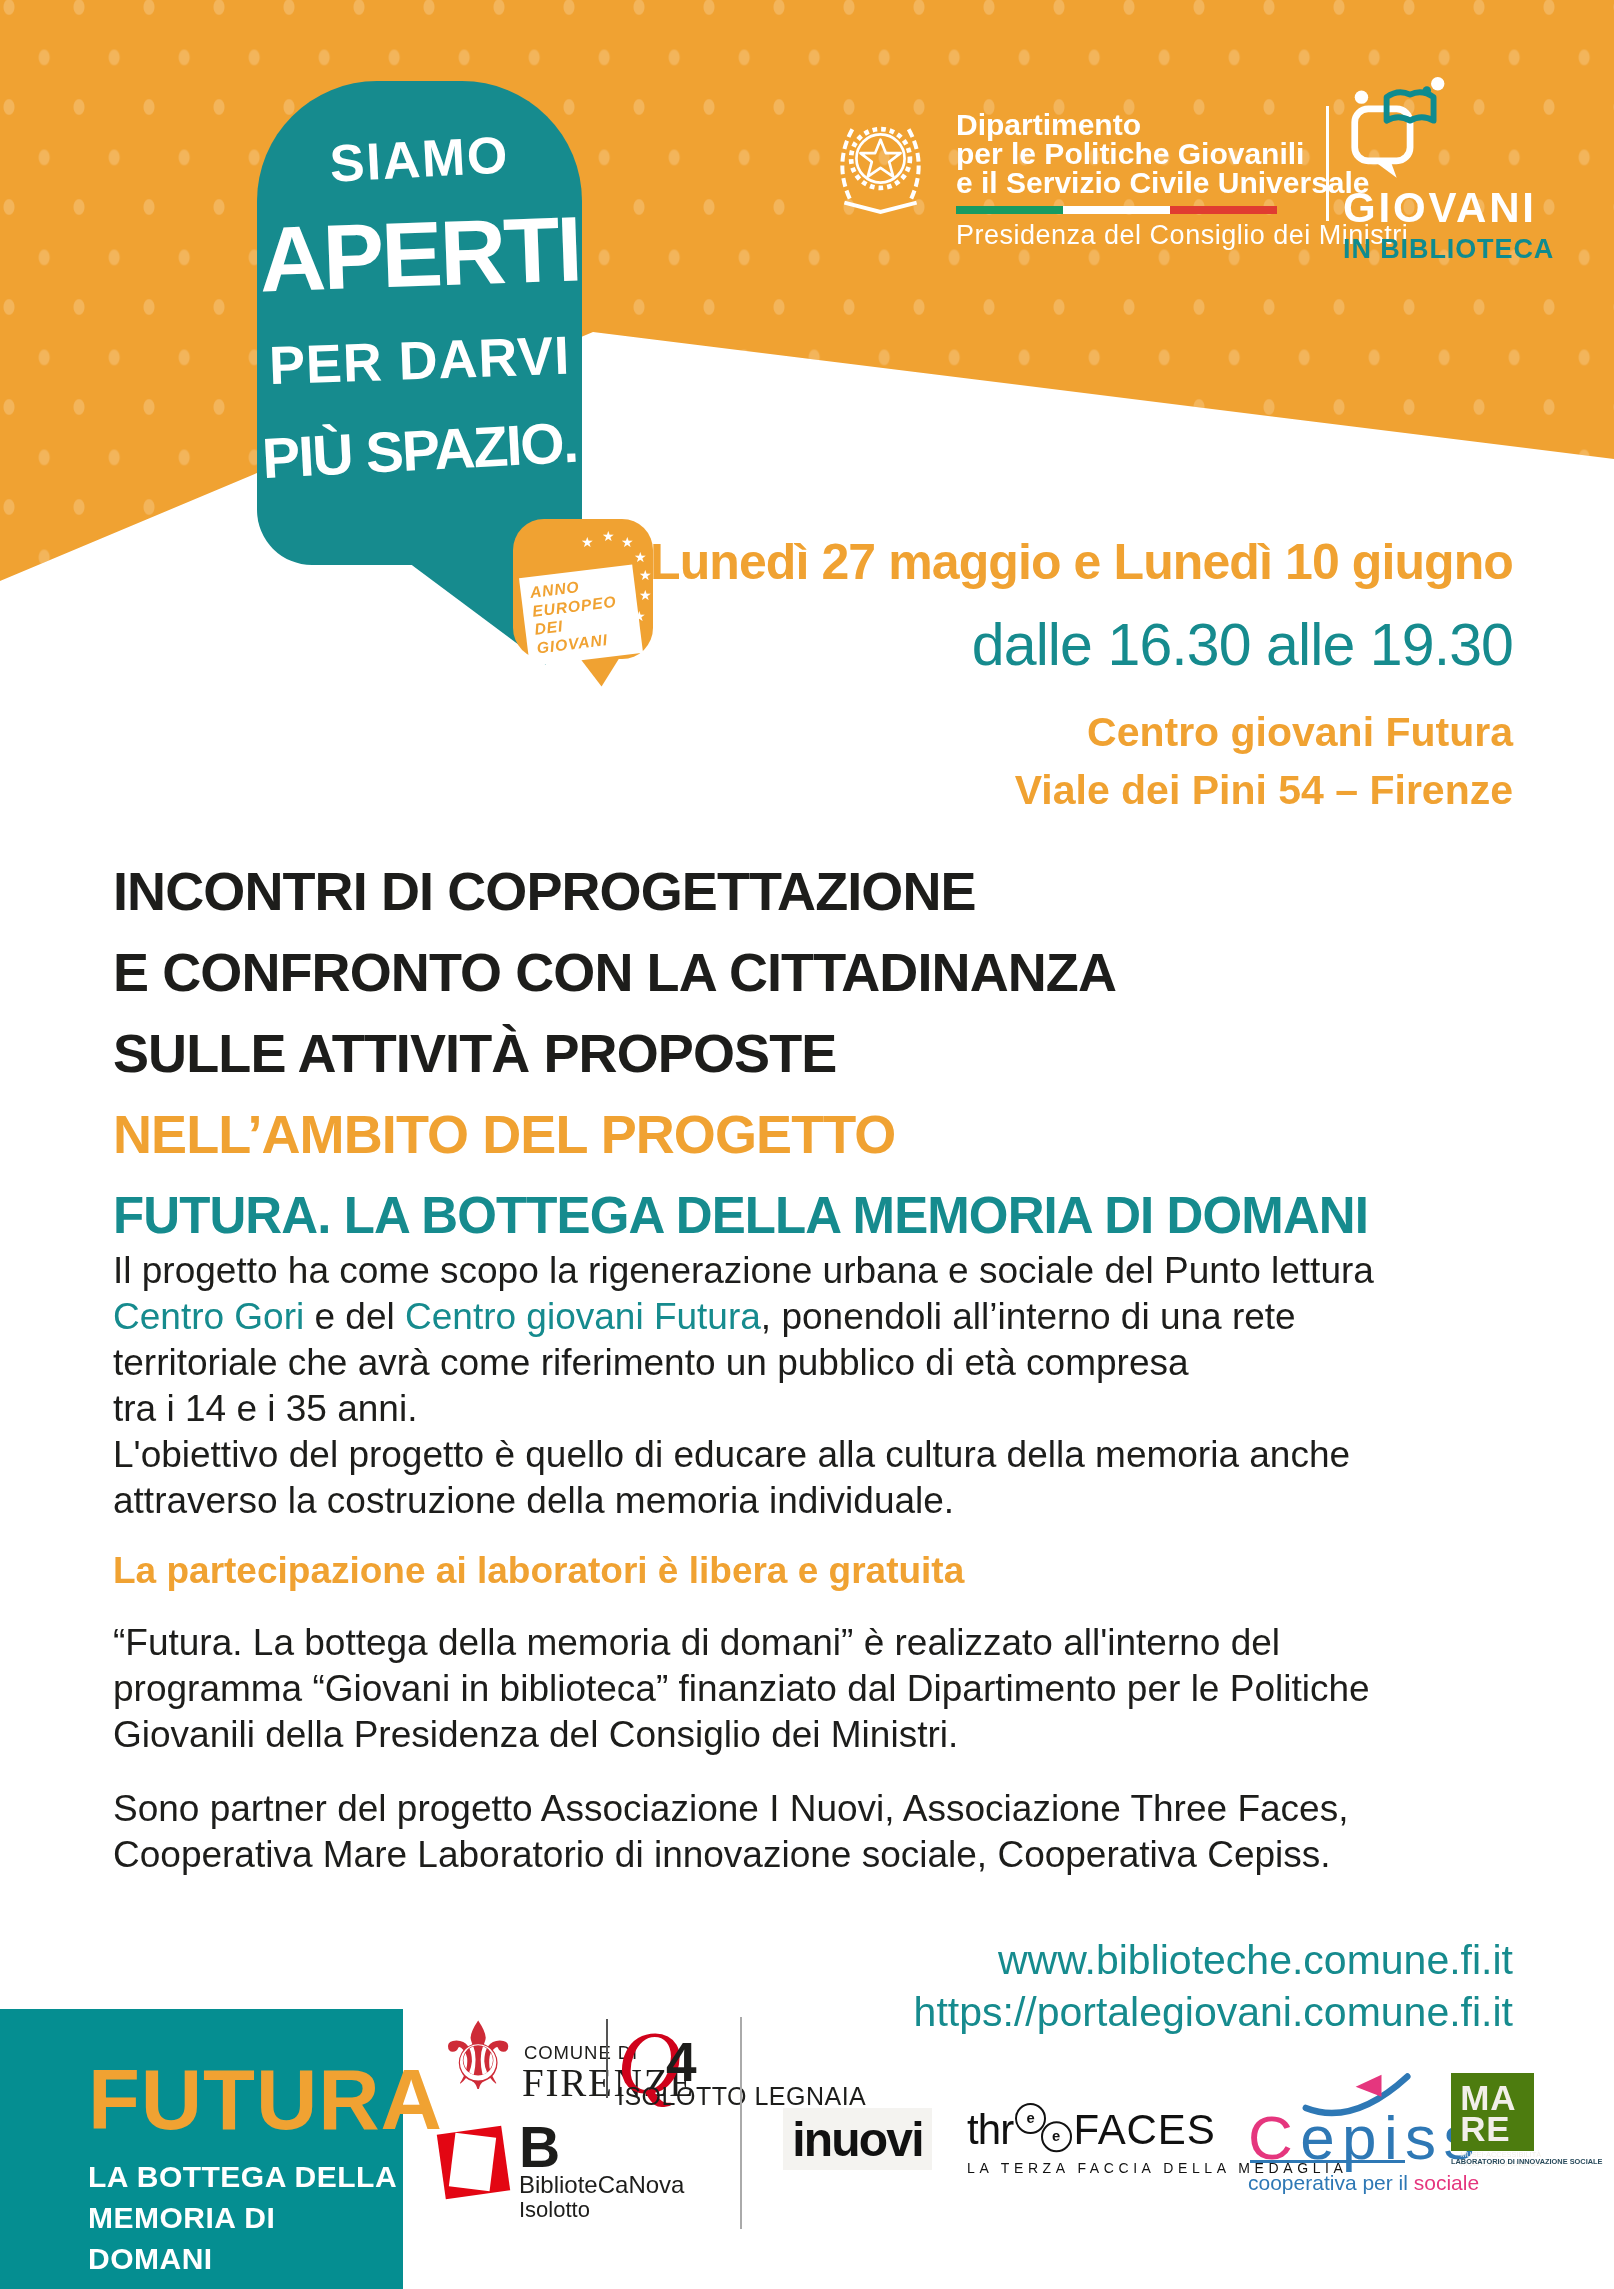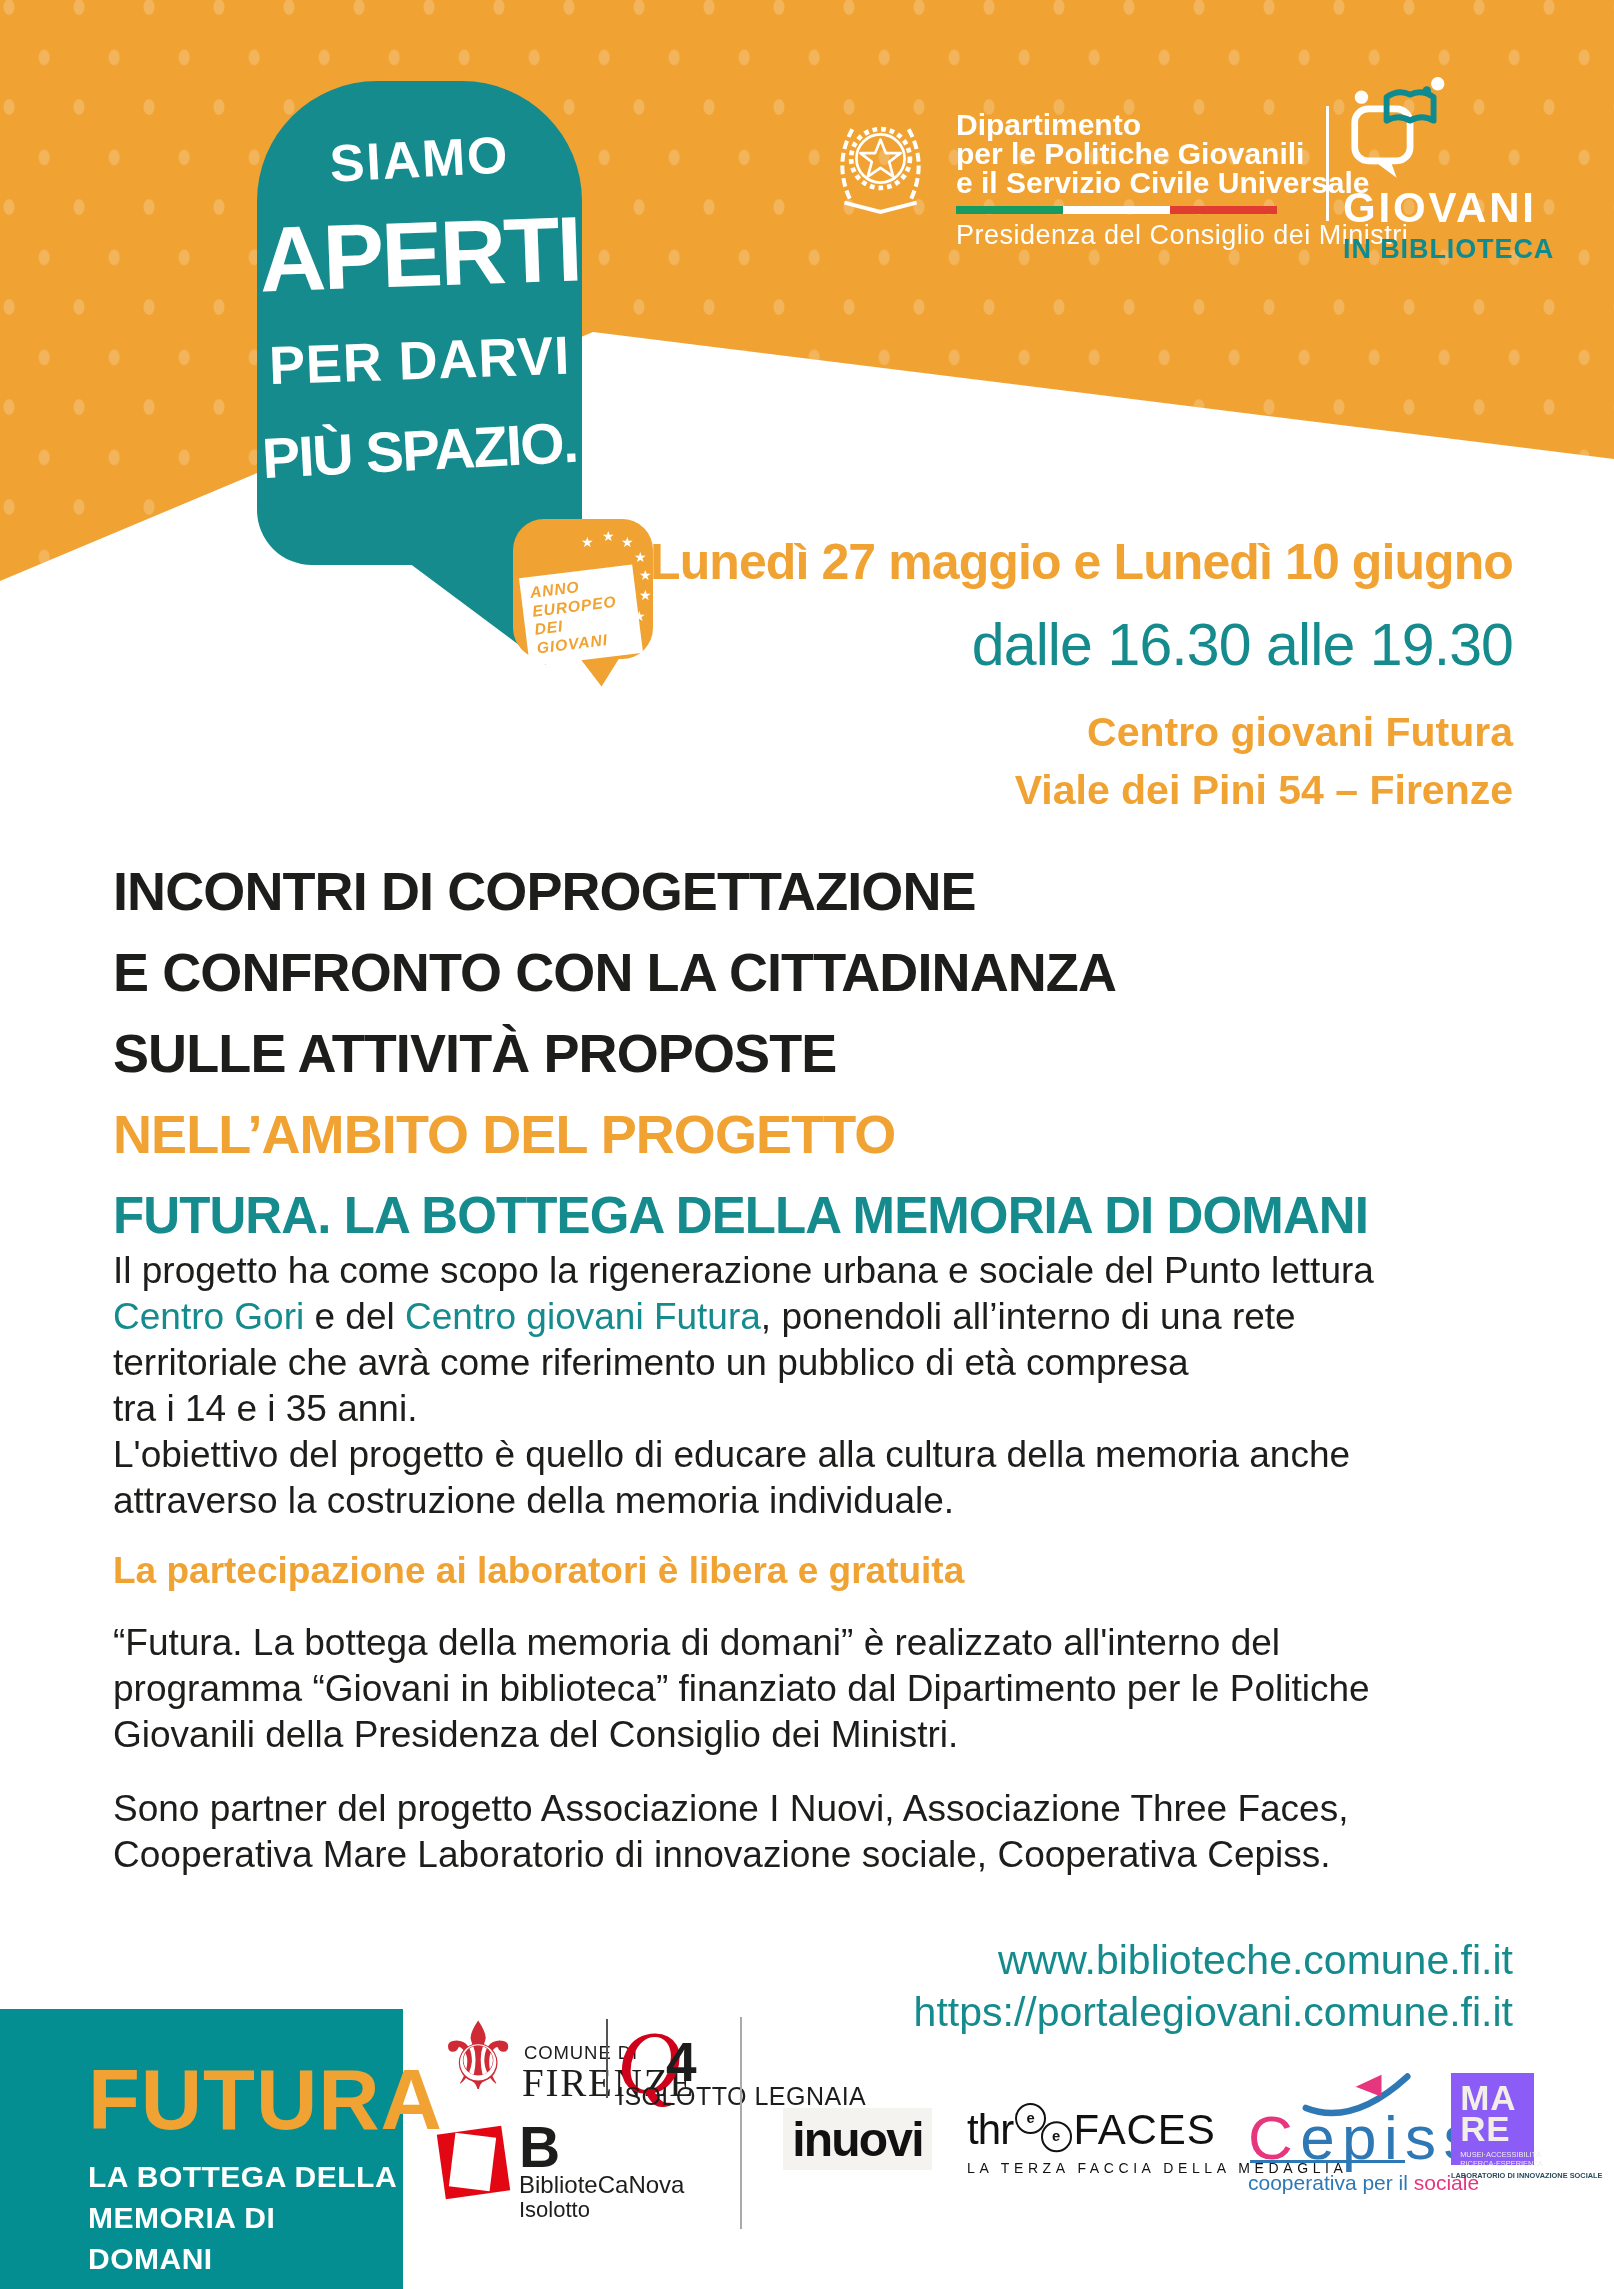--- a/index.html
+++ b/index.html
@@ -141,21 +141,21 @@
   .cepiss { position:absolute; left:1248px; top:2071px; width:166px; }
   .cep-swoosh { position:absolute; left:54px; top:0; width:111px; height:48px; }
   .cep-name { position:absolute; left:0; top:31px; font-size:62px; font-weight:400; letter-spacing:7.4px; }
   .cep-c { color:#E5367E; }
   .cep-rest { color:#2E78B5; }
   .cep-rule { position:absolute; left:1.8px; top:89px; width:155px; height:2.8px; background:#2E78B5; }
   .cep-sub { position:absolute; left:0; top:100px; font-size:21px; color:#2E78B5; white-space:nowrap; }
   .cep-sub .pink { color:#E5367E; }
 
   .mare { position:absolute; left:1451px; top:2073px; width:85px; }
-  .mare-box { width:83px; height:92px; background:#8b5cf6; color:#F2EFE9; padding:9.2px 0 0 9.2px; }
+  .mare-box { width:83px; height:78px; background:#4d7c0f; color:#F2EFE9; padding:9.2px 0 0 9.2px; }
   .mare-big { font-size:35px; font-weight:700; line-height:31px; letter-spacing:0.9px; }
   .mare-small { font-size:7.4px; font-weight:400; margin-top:5.5px; line-height:9.2px; white-space:pre-line;text-align:right; }
   .mare-cap { font-size:7.4px; color:#2A4B5C; font-weight:700; margin-top:5.5px; white-space:nowrap; }
 </style>
 </head>
 <body>
 
 <div id="poster">
 
   <div class="header-bg"></div>

